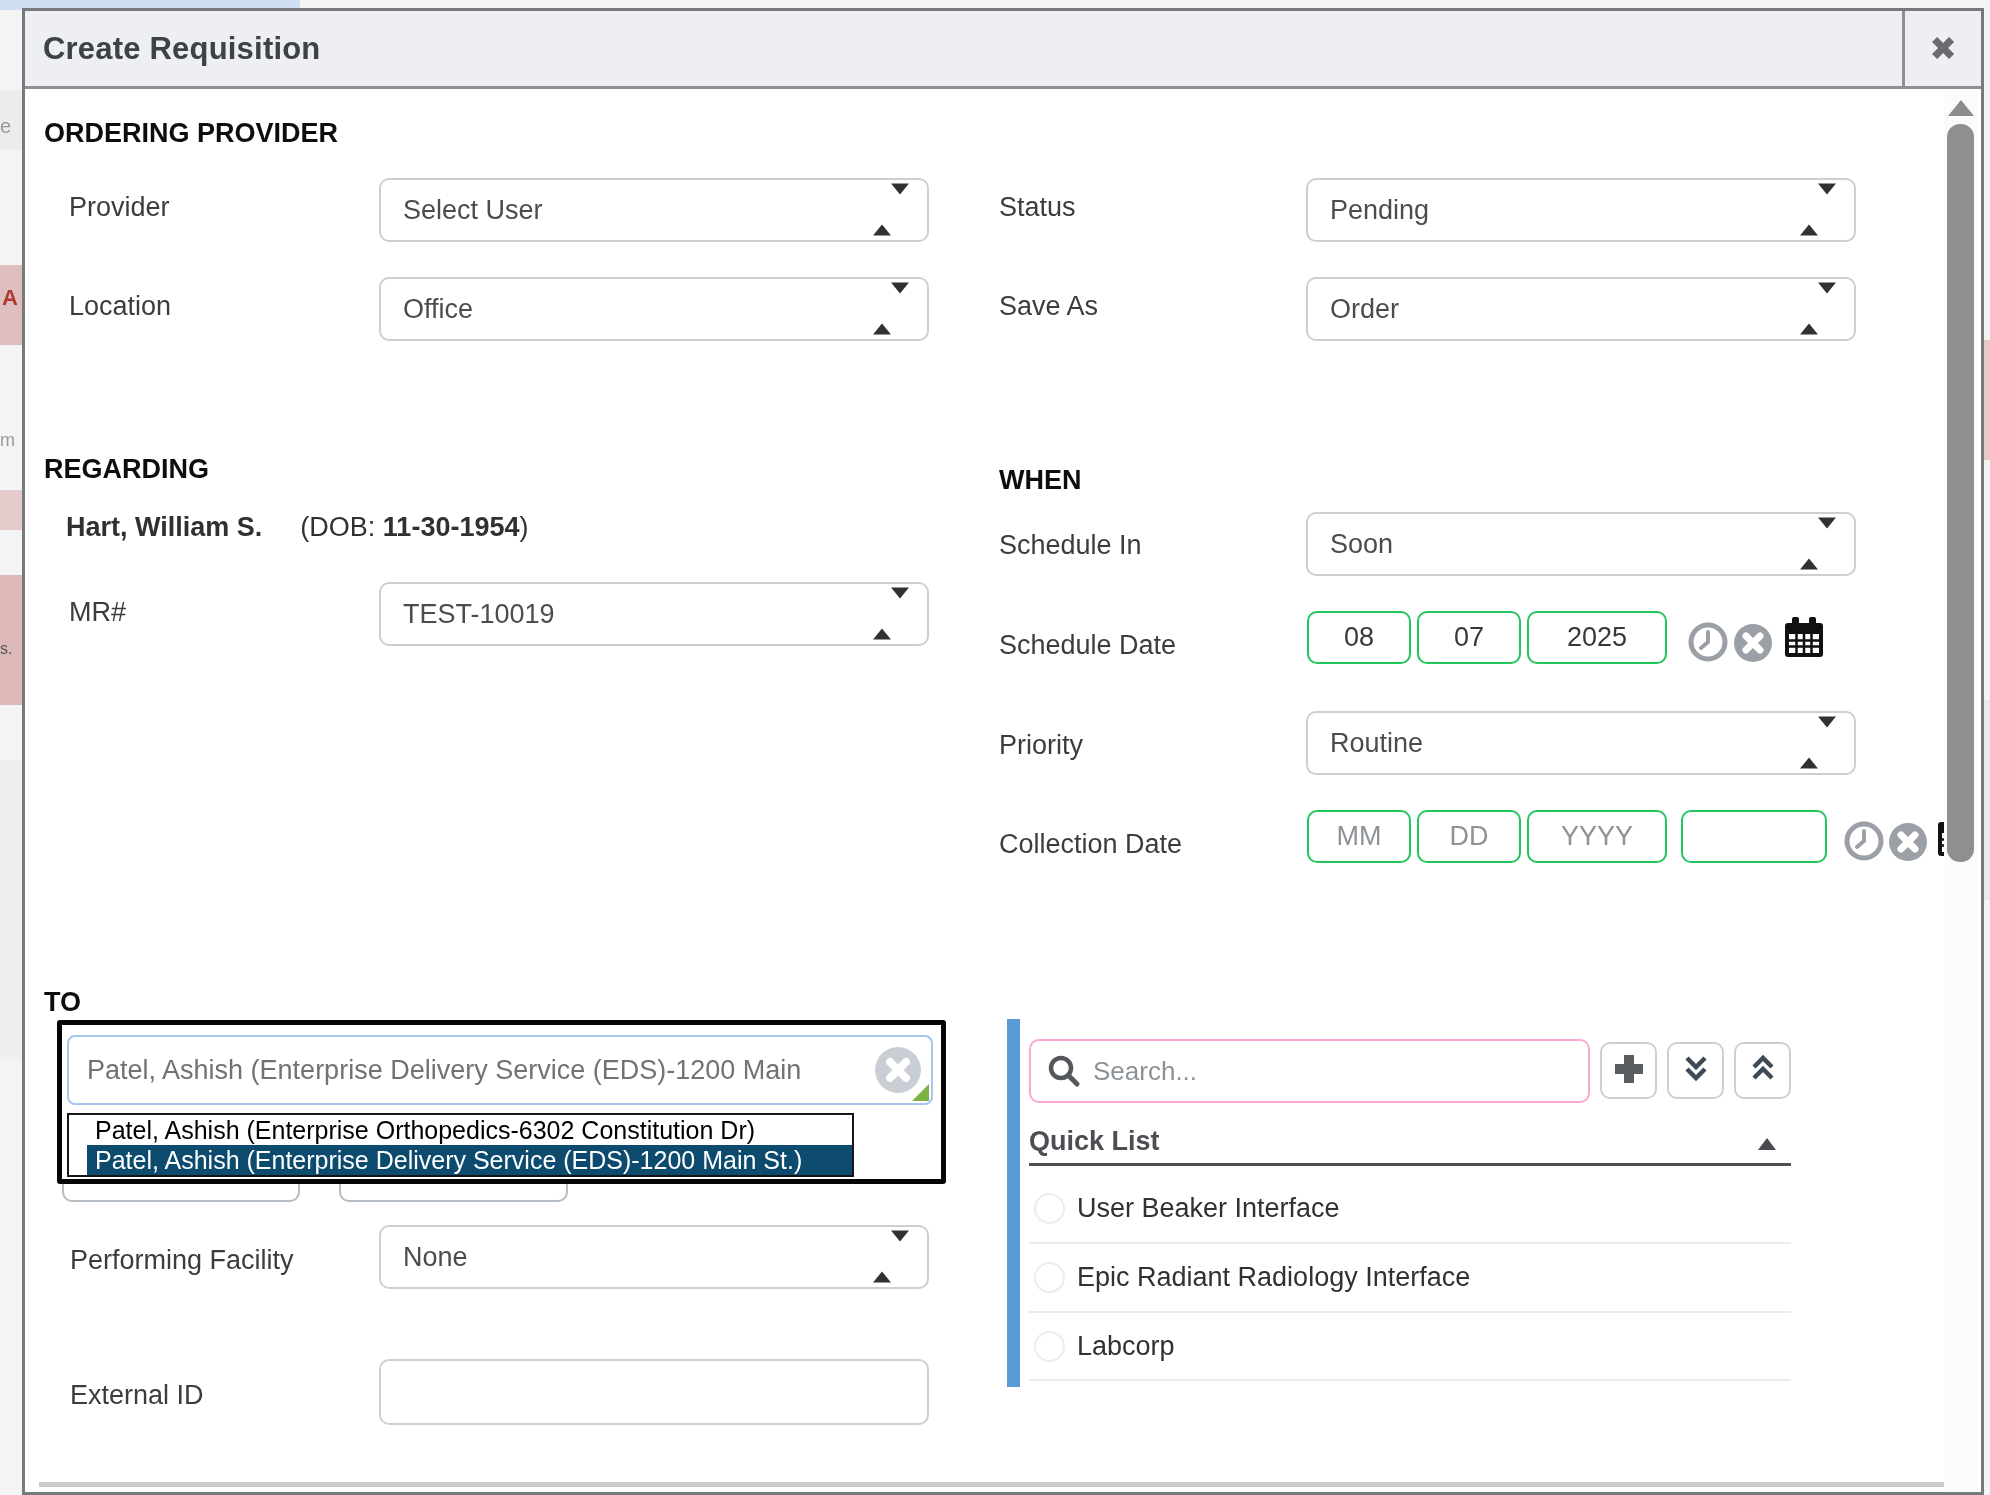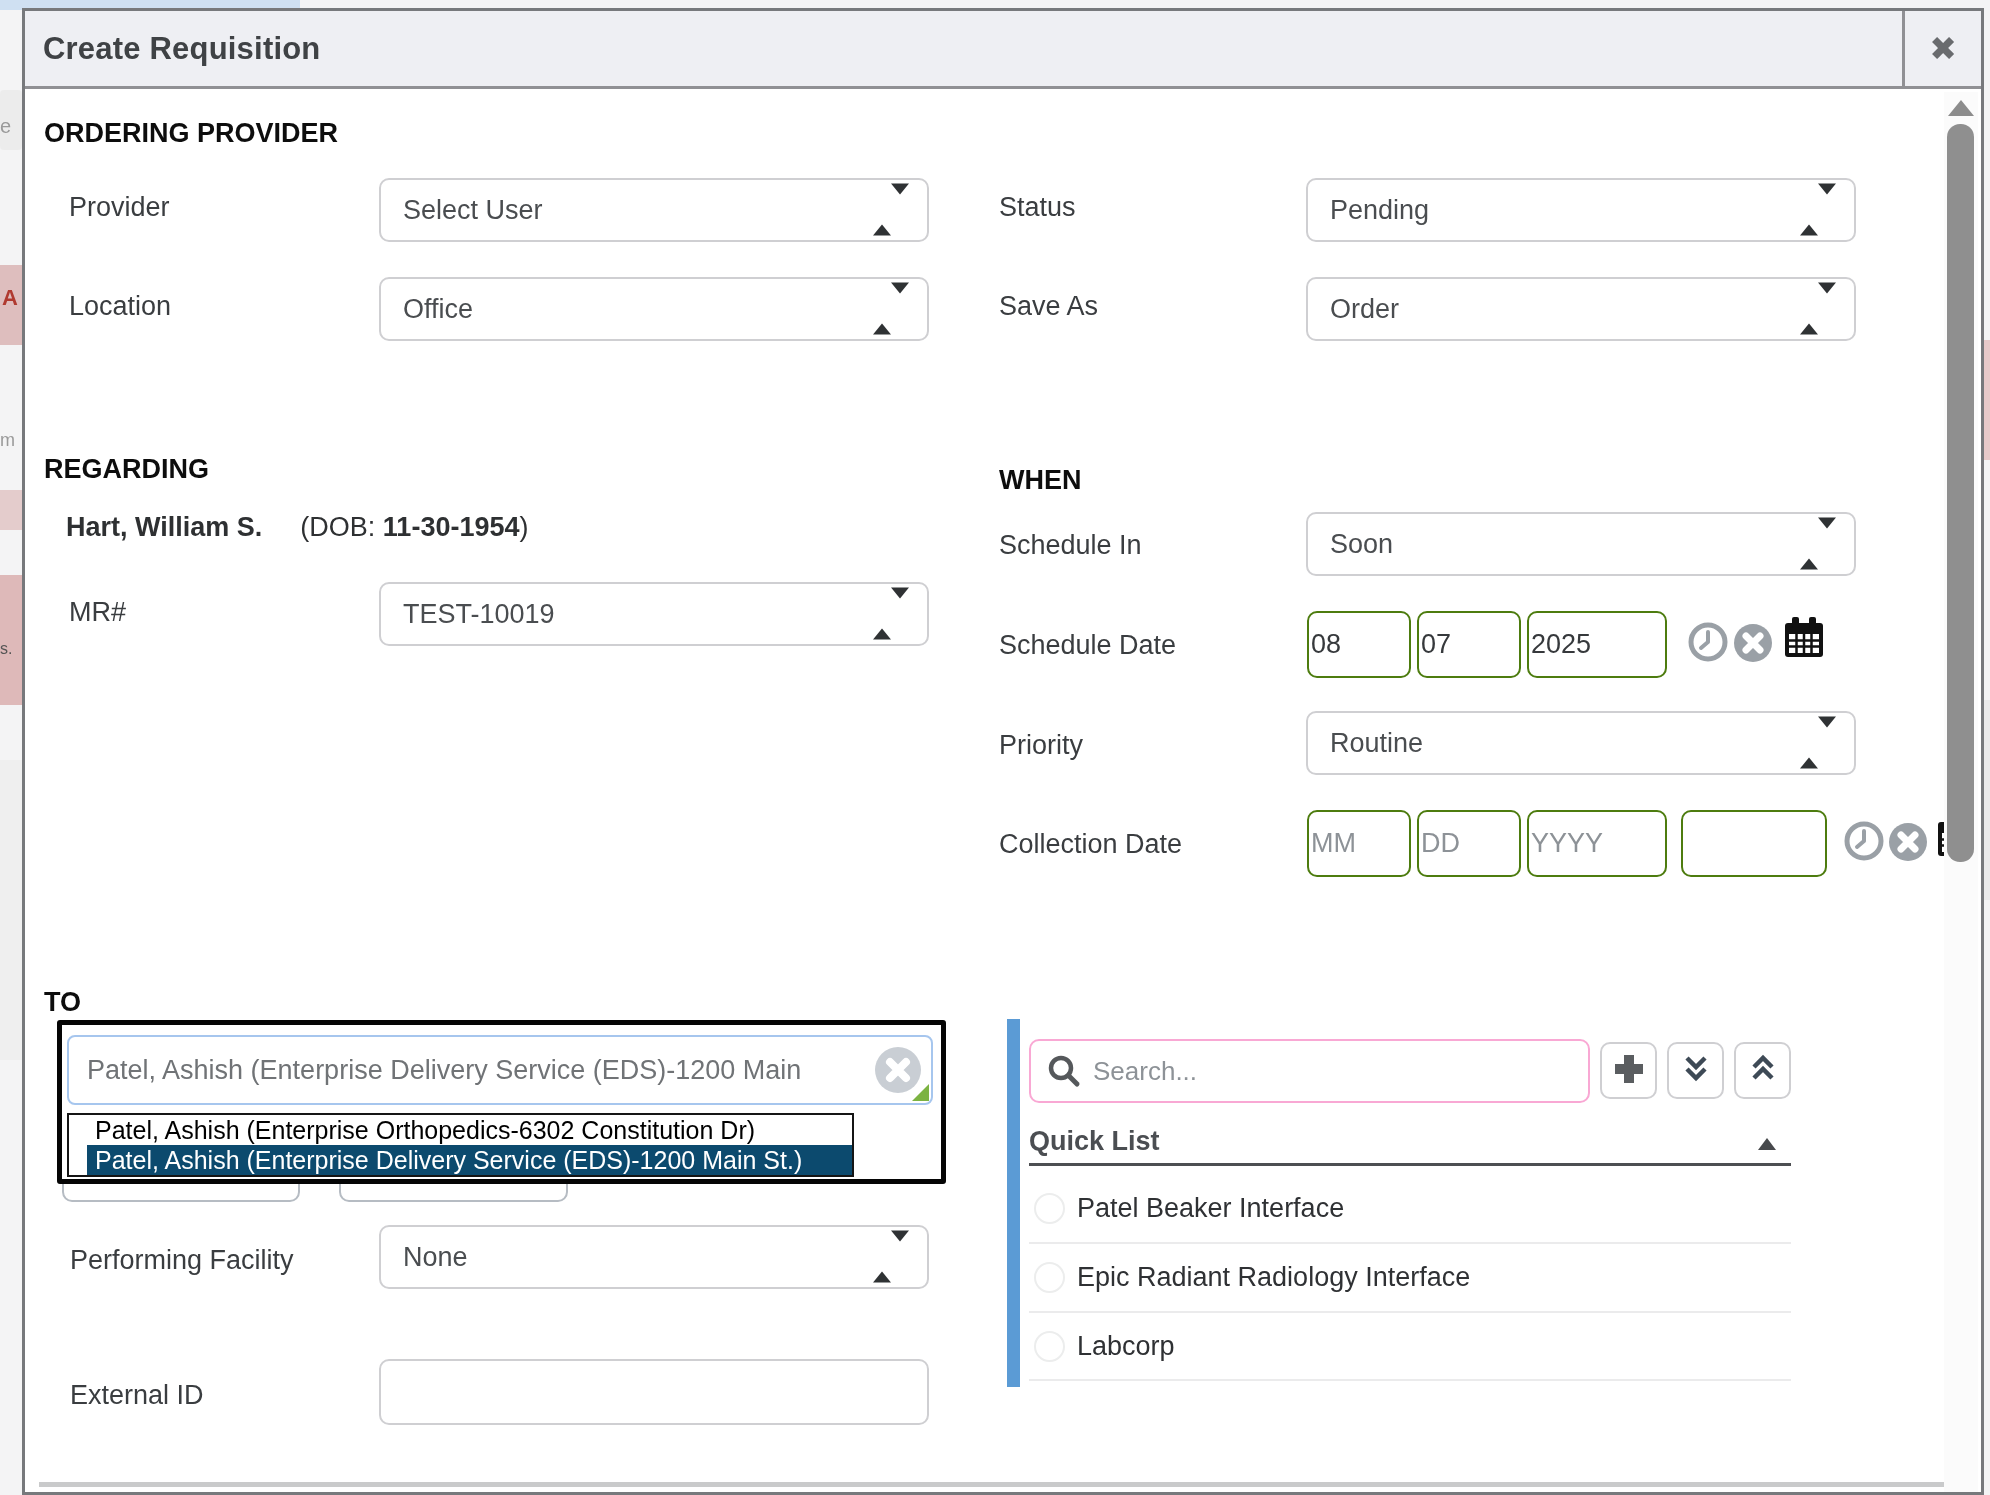--- a/index.html
+++ b/index.html
@@ -38,22 +38,22 @@
   .sel{
     height:64px;border:2px solid #cfcfd2;border-radius:10px;background:#fff;
     display:flex;align-items:center;padding:0 52px 0 22px;font-size:27px;color:#4a4d50;
     cursor:pointer;
   }
   .sel .caret{position:absolute;right:18px;top:50%;transform:translateY(-50%);}
   .tri-u{width:0;height:0;border-left:9px solid transparent;border-right:9px solid transparent;border-bottom:11px solid #2f3234;margin:0 auto 5px;}
   .tri-d{width:0;height:0;border-left:9px solid transparent;border-right:9px solid transparent;border-top:11px solid #2f3234;margin:0 auto;}
   
   .dinput{
-    border:2px solid #4d7c0f;border-radius:10px;background:#fff;height:67px;
-    font-size:27px;color:#36393c;font-family:inherit;outline:none;box-sizing:border-box;width:100%;
+    border:2px solid #22c55e;border-radius:10px;background:#fff;height:53px;
+    font-size:27px;color:#36393c;text-align:center;font-family:inherit;outline:none;box-sizing:border-box;width:100%;
   }
   .dinput::placeholder{color:#8d9297;}
   .txtinput{
     border:2px solid #cfcfd2;border-radius:10px;background:#fff;height:66px;
     font-size:27px;color:#36393c;font-family:inherit;outline:none;box-sizing:border-box;width:100%;padding:0 18px;
   }
   
   .focus-box{border:5px solid #050505;border-radius:3px;background:#fff;z-index:3;}
   .to-input{
     width:100%;height:70px;border:2px solid #a6c6ee;border-radius:8px;box-sizing:border-box;
@@ -293,21 +293,21 @@
           </svg>
       </span>
     </div>
 
     <div class="abs ql-heading" style="left:1001px;top:1034px;">Quick List</div>
     <div class="abs ql-caret" style="left:1730px;top:1046px;"></div>
     <div class="abs ql-underline" style="left:1001px;top:1071px;width:762px;"></div>
 
     <div class="abs ql-row" style="left:1006px;top:1096px;width:757px;height:40px;">
       <span class="ql-circle"></span>
-      <span class="ql-text">Patel Beaker Interface</span>
+      <span class="ql-text">User Beaker Interface</span>
     </div>
     <div class="abs ql-sep" style="left:1001px;top:1150px;width:762px;"></div>
 
     <div class="abs ql-row" style="left:1006px;top:1165px;width:757px;height:40px;">
       <span class="ql-circle"></span>
       <span class="ql-text">Epic Radiant Radiology Interface</span>
     </div>
     <div class="abs ql-sep" style="left:1001px;top:1219px;width:762px;"></div>
 
     <div class="abs ql-row" style="left:1006px;top:1234px;width:757px;height:40px;">

